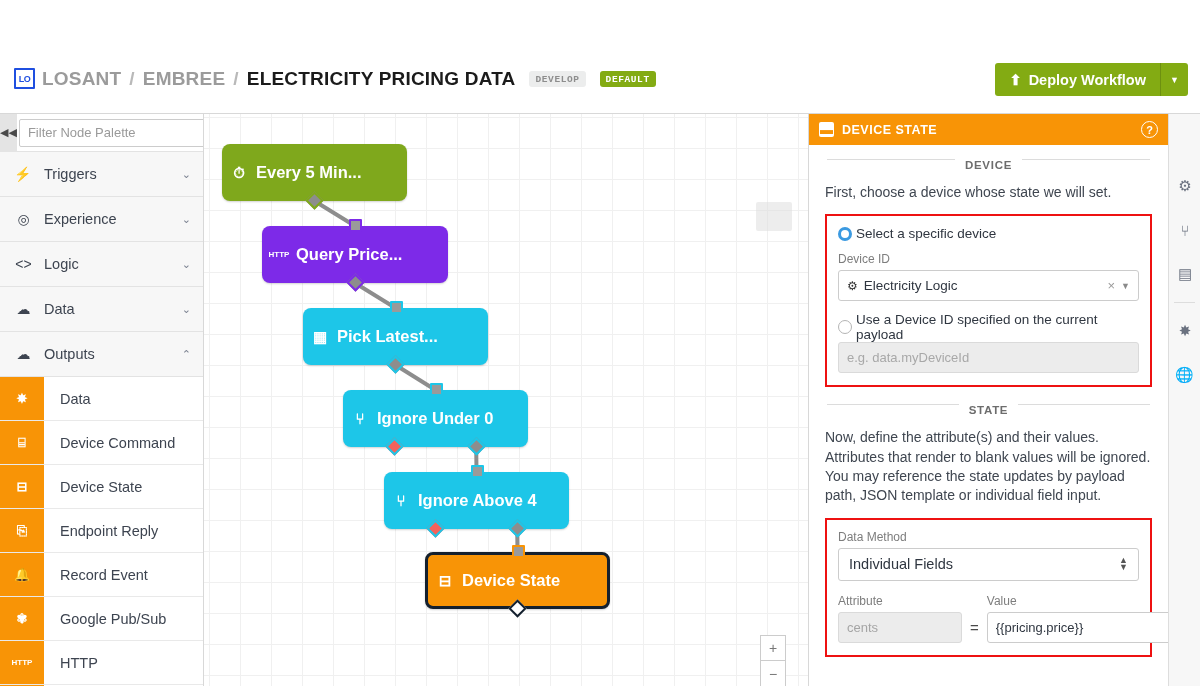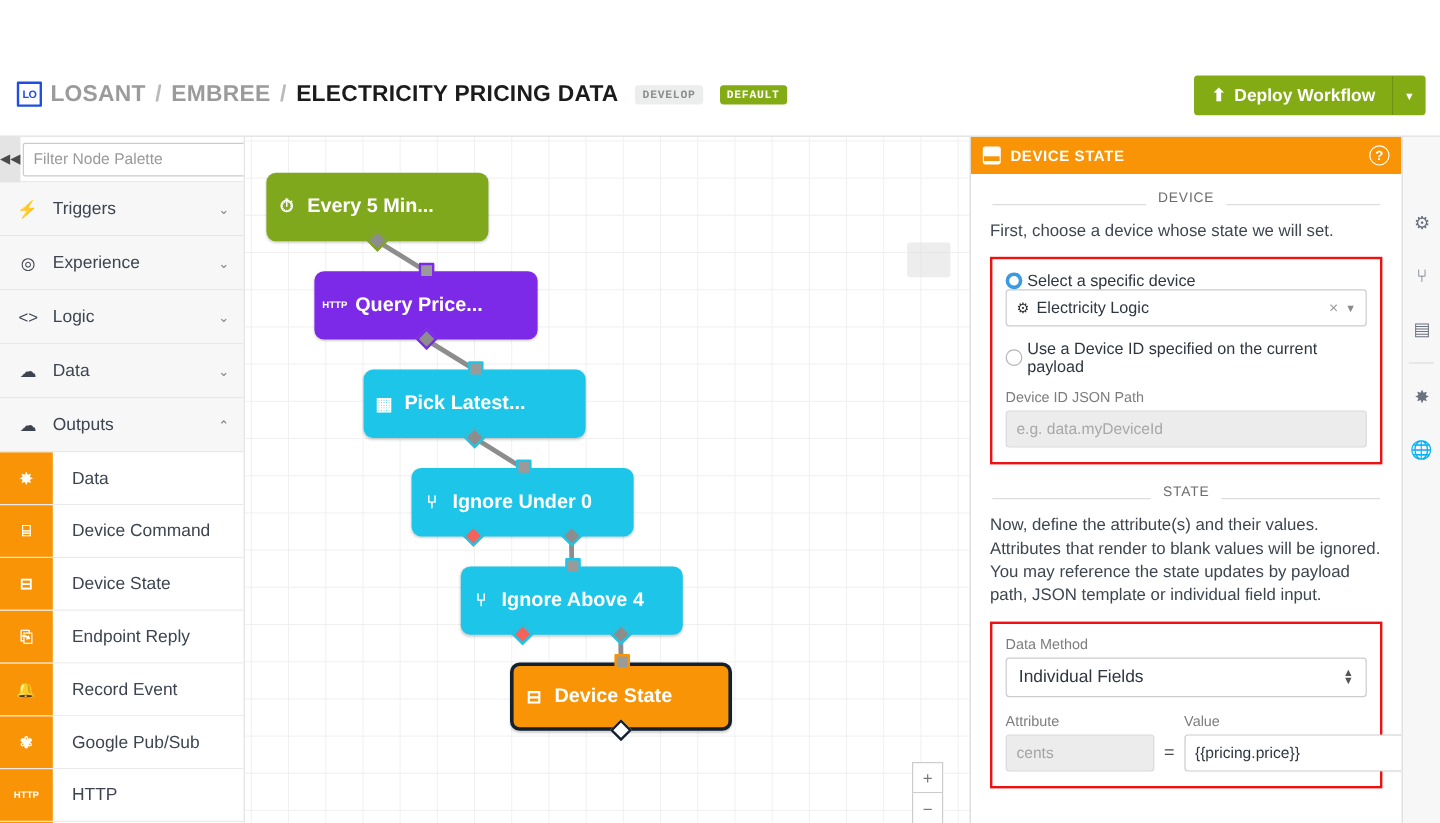--- a/index.html
+++ b/index.html
@@ -166,23 +166,23 @@
     flex: 1; font-size: 12.5px; font-weight: bold; letter-spacing: .5px;
   }
   .panel-head .ph-help {
     width: 17px; height: 17px; border: 1.6px solid #fff; border-radius: 50%;
     display: flex; align-items: center; justify-content: center;
     font-size: 11px; font-weight: bold; cursor: pointer;
   }
   .panel-body { padding: 0 16px; position: relative; }
 
   .section-rule {
-    display: flex; align-items: flex-end; gap: 10px;
+    display: flex; align-items: flex-start; gap: 10px;
     margin: 14px 2px 12px; color: #6d6d6d;
-    font-size: 11.5px; font-weight: normal; letter-spacing: .7px;
+    font-size: 11.5px; font-weight: bold; letter-spacing: .7px;
   }
   .section-rule::before, .section-rule::after {
     content: ""; flex: 1; height: 1px; background: #dcdcdc;
   }
   .helptext { font-size: 14px; color: #3f4650; line-height: 1.38; }
 
   .redbox { border: 2px solid #ee1111; padding: 10px 11px 12px; margin-top: 12px; }
   .radio-row { display: flex; align-items: center; gap: 4px; cursor: pointer; }
   .radio {
     width: 14px; height: 14px; border-radius: 50%;
@@ -396,31 +396,31 @@
       <div class="section-rule">
         <span>DEVICE</span>
       </div>
       <div class="helptext">First, choose a device whose state we will set.</div>
 
       <div class="redbox">
         <div class="radio-row">
           <span class="radio on"></span>
           <span class="radio-label">Select a specific device</span>
         </div>
+        <div class="field-label">Device ID</div>
         <div class="inp">
           <span style="font-size:12px;color:#333;">⚙</span>
           <span style="flex:1;">Electricity Logic</span>
           <span class="clear-x">×</span>
           <span class="caret">▼</span>
         </div>
         <div class="radio-row" style="margin-top:11px;">
           <span class="radio"></span>
           <span class="radio-label">Use a Device ID specified on the current payload</span>
         </div>
-        <div class="field-label">Device ID JSON Path</div>
         <div class="inp disabled">
           <input type="text" disabled="" placeholder="e.g. data.myDeviceId" style="">
         </div>
       </div>
 
       <div class="section-rule" style="margin-top:17px;">
         <span>STATE</span>
       </div>
       <div class="helptext">Now, define the attribute(s) and their values. Attributes that render to blank values will be ignored. You may reference the state updates by payload path, JSON template or individual field input.</div>
 

